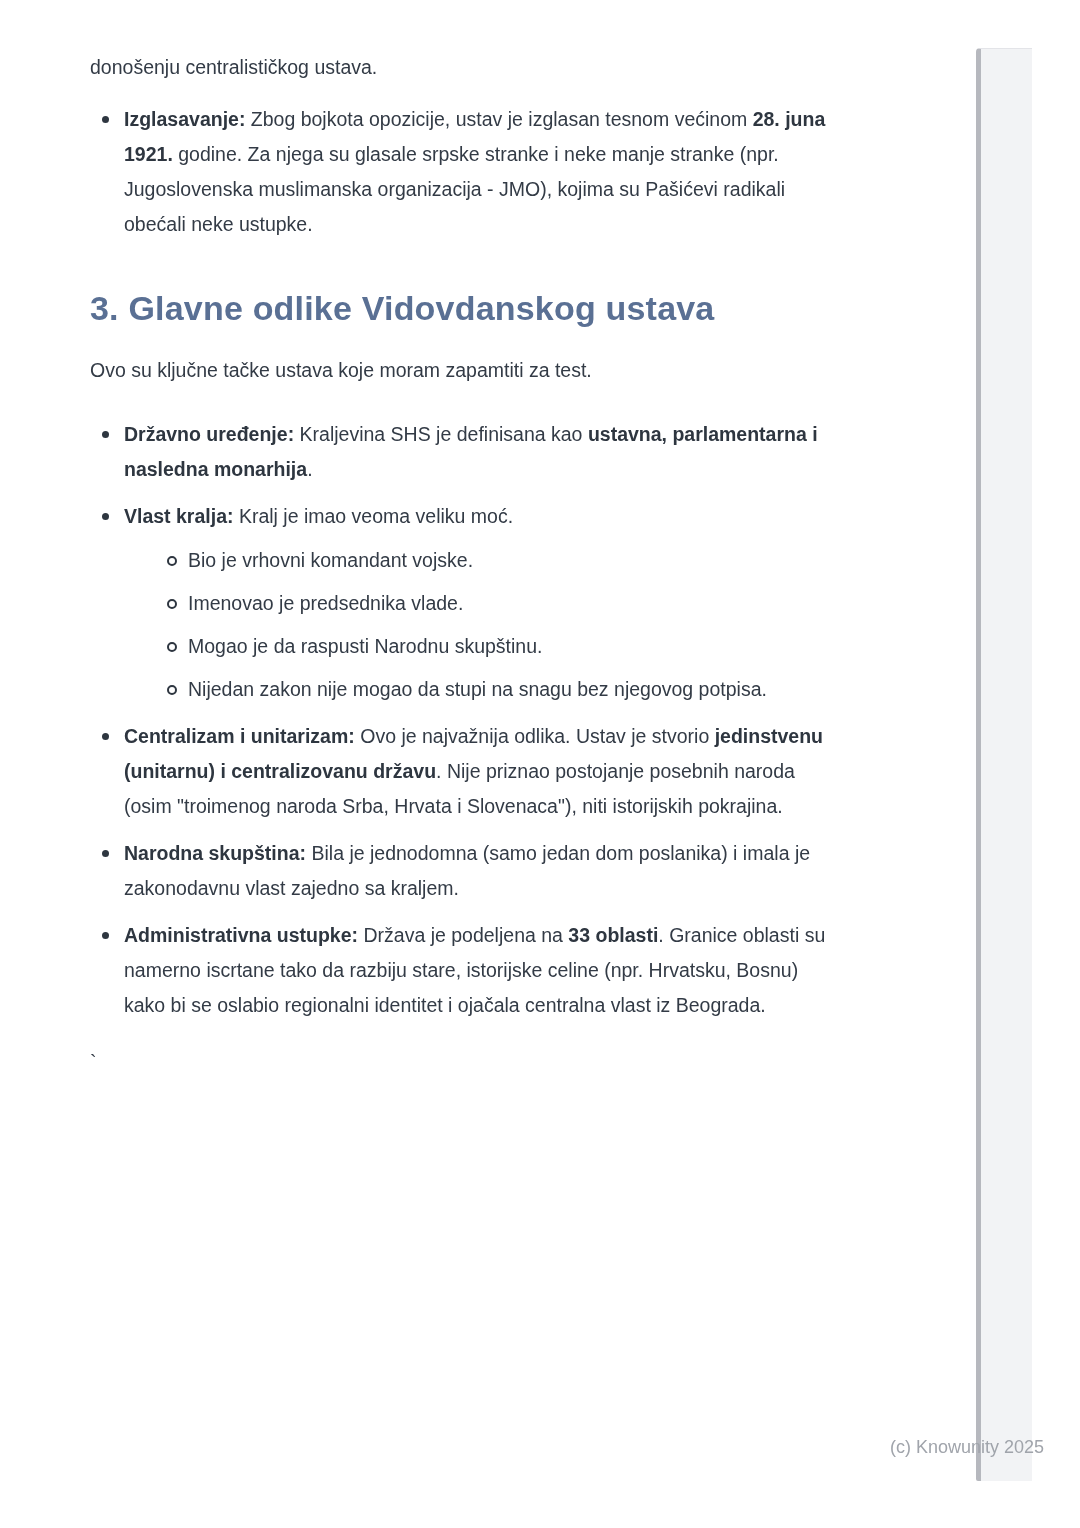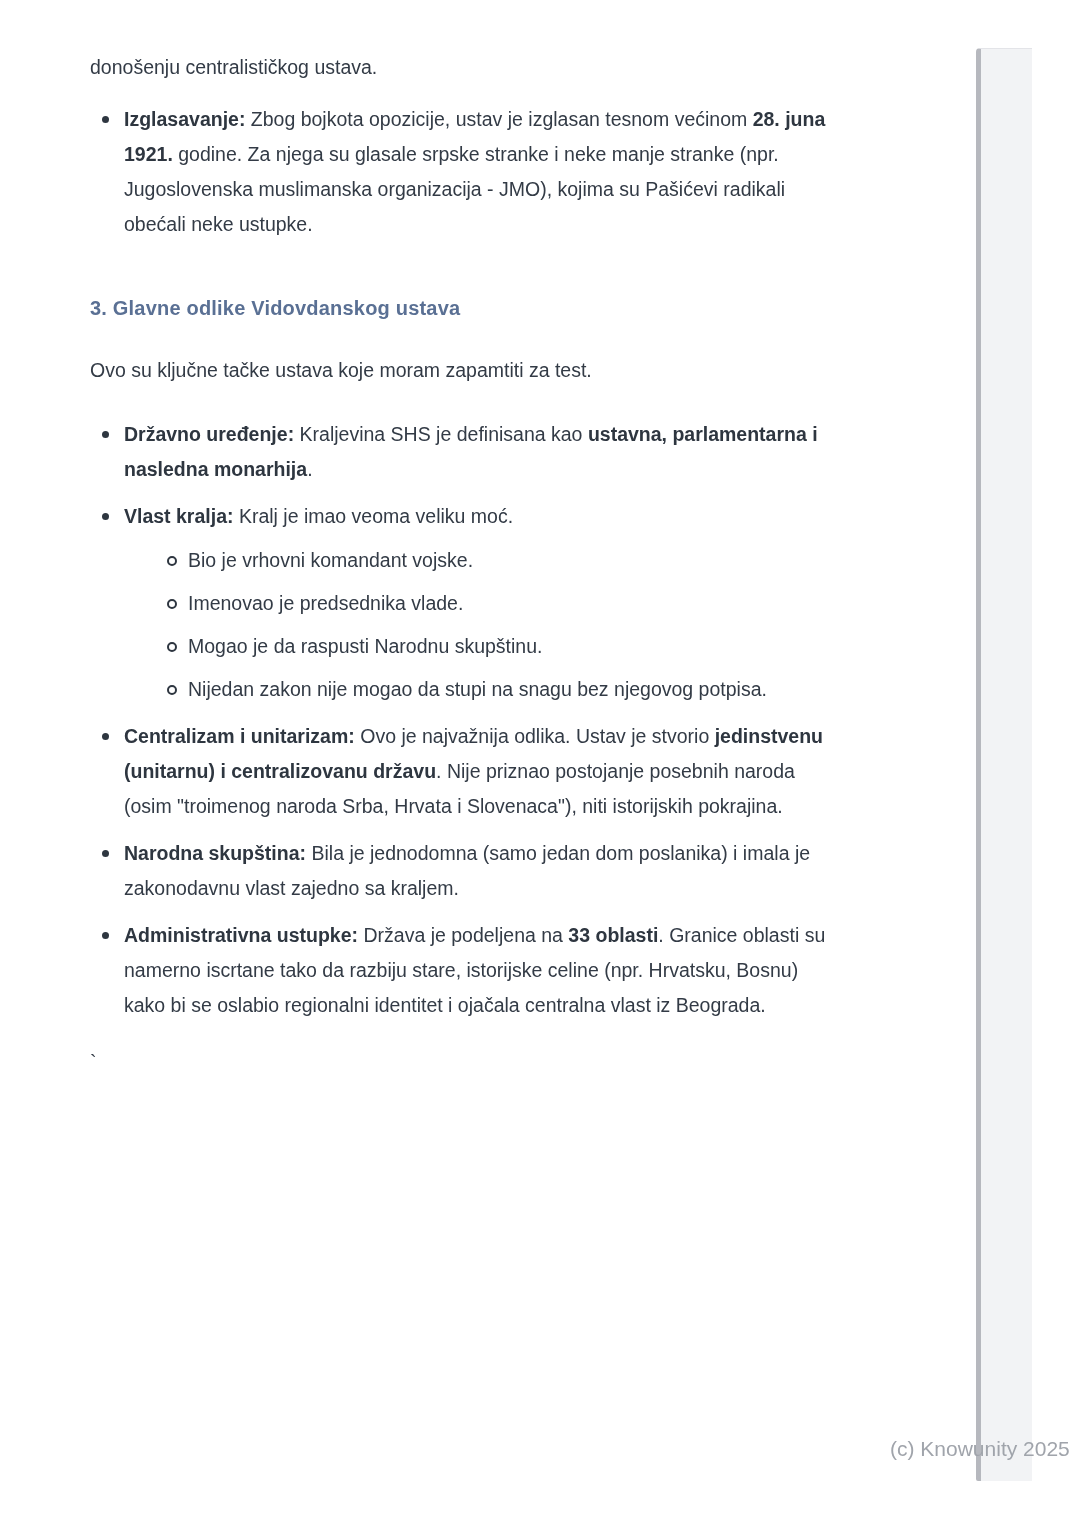--- a/index.html
+++ b/index.html
@@ -56,21 +56,21 @@
     background: #eff1f3;
     border-left: 7px solid #2d3a4e;
     border-radius: 6px;
     padding: 24px 31px 24px 34px;
     text-align: justify;
     line-height: 35px;
   }
 
   h2.section-heading {
     margin: 49px 0 0 0;
-    font-size: 20px;
+    font-size: 34px;
     font-weight: 600;
     color: #5a7094;
     letter-spacing: 0.2px;
   }
   .intro { margin-top: 27px; }
 
   .main-list { margin-top: 29px; }
   .main-list > li.b-item { margin-bottom: 12px; }
 
   ul.sub-list { margin: 9px 0 10px 34px; }
@@ -83,21 +83,21 @@
     border-radius: 50%;
     background: transparent;
     border: 2px solid #2e3640;
   }
 
   .stray { margin-top: 22px; }
 
   .footer {
     position: absolute;
     left: 890px; top: 1437px;
-    font-size: 21px;
+    font-size: 18px;
     color: #a0a4ab;
     z-index: 3;
     white-space: nowrap;
   }
 </style>
 </head>
 <body>
 
 <div class="page">
 

